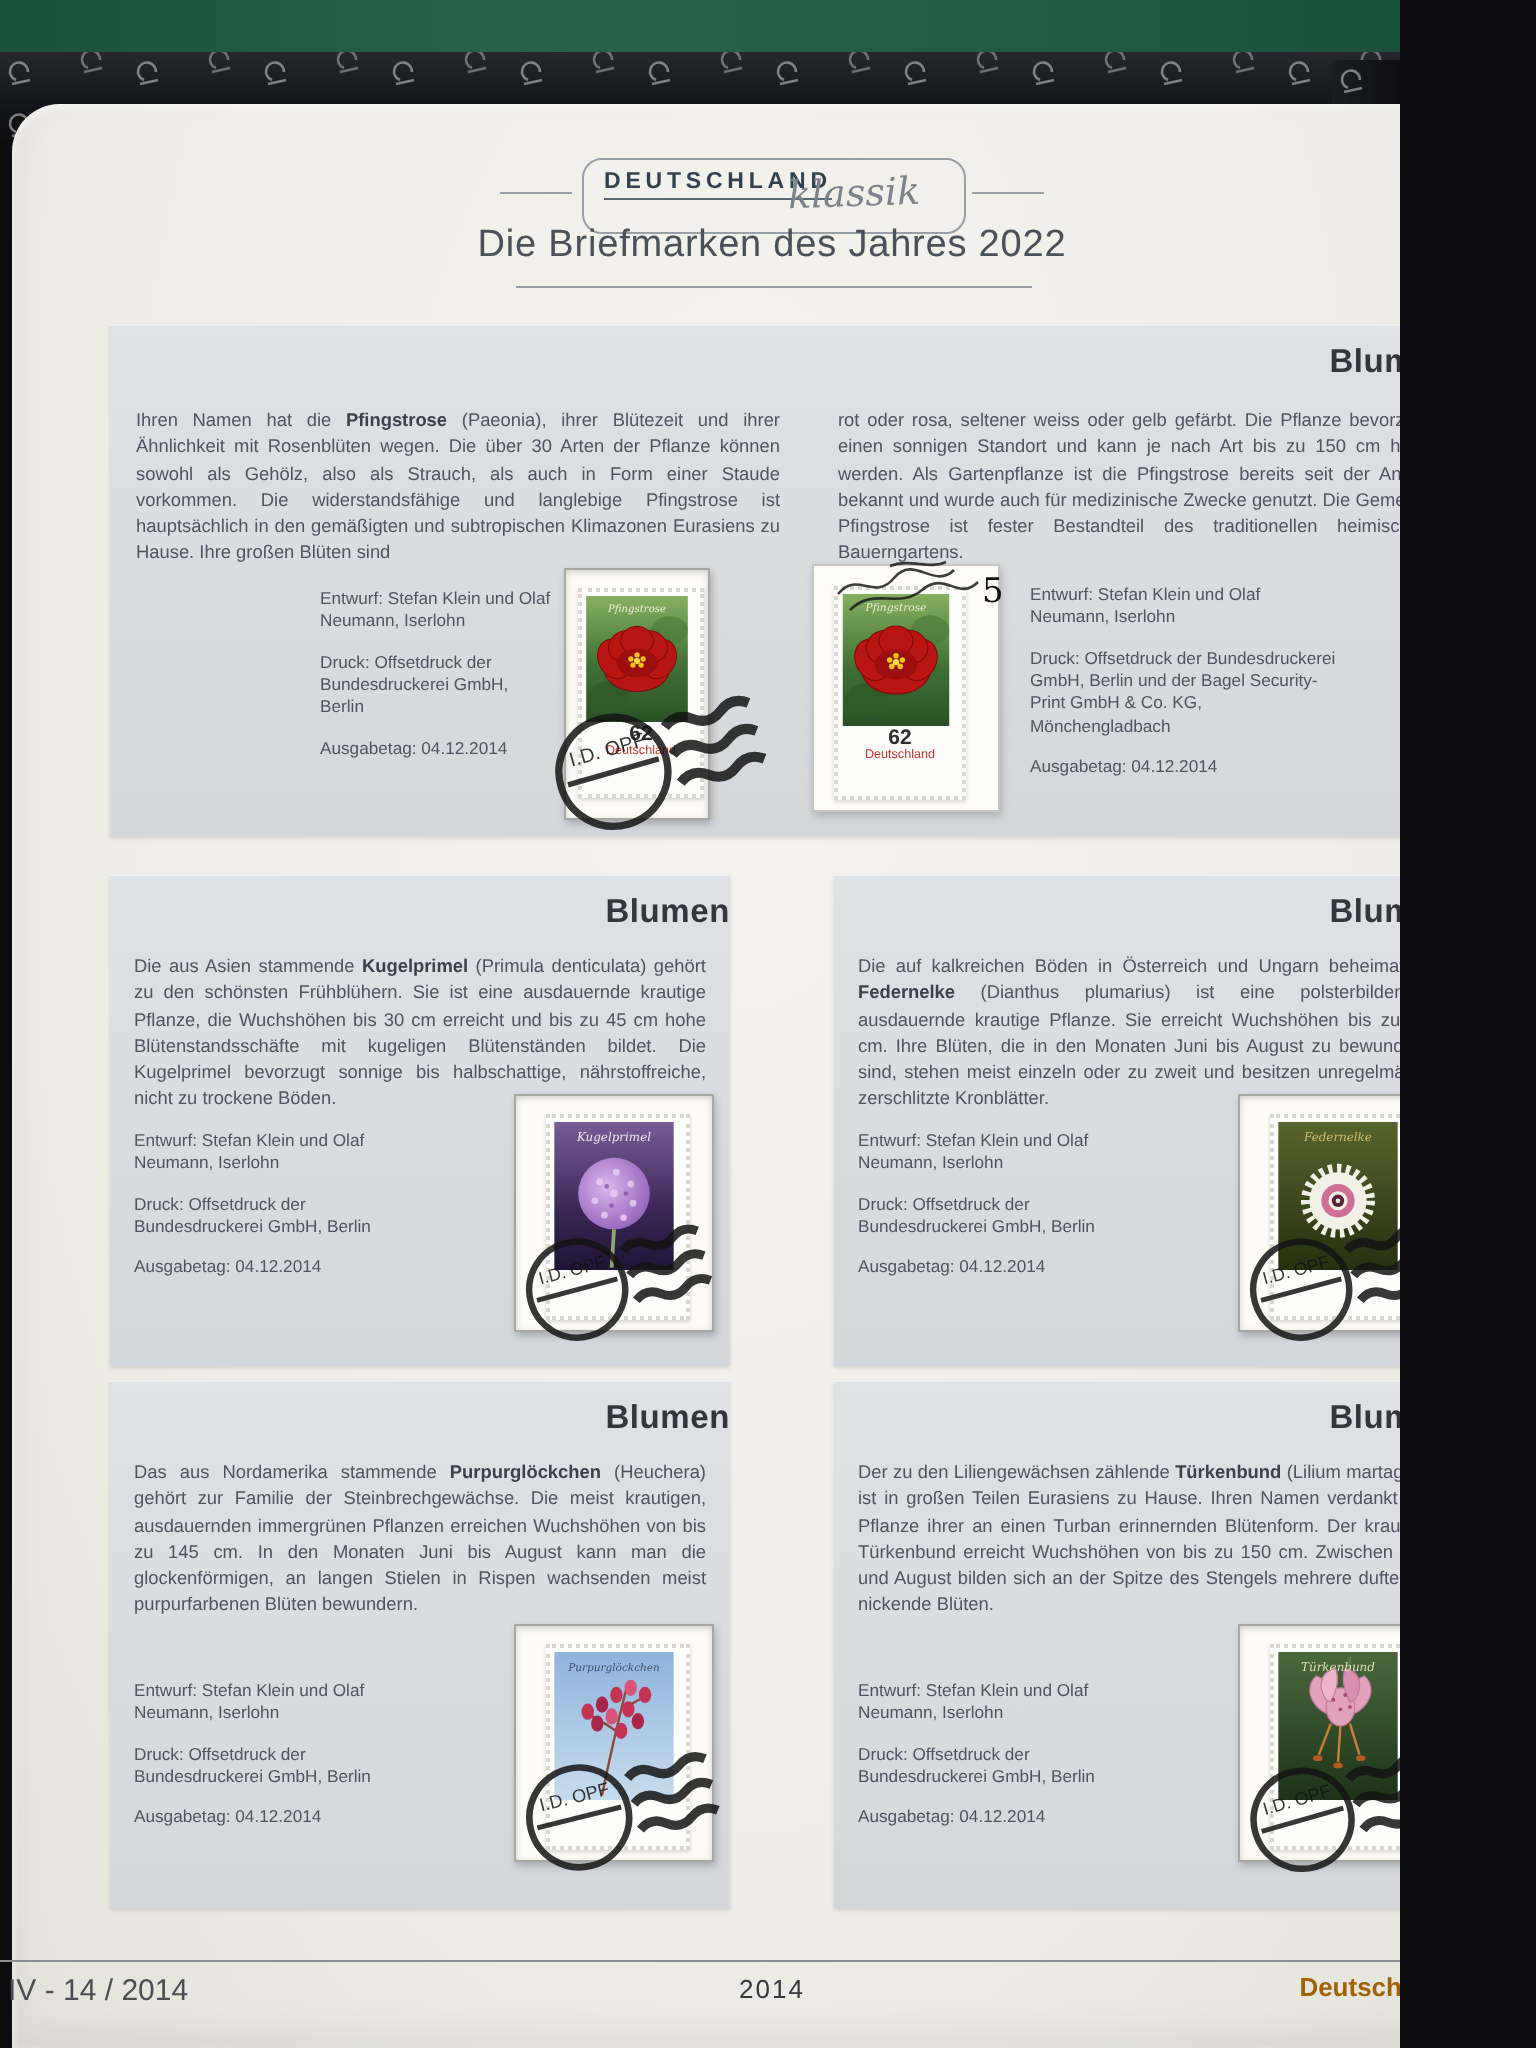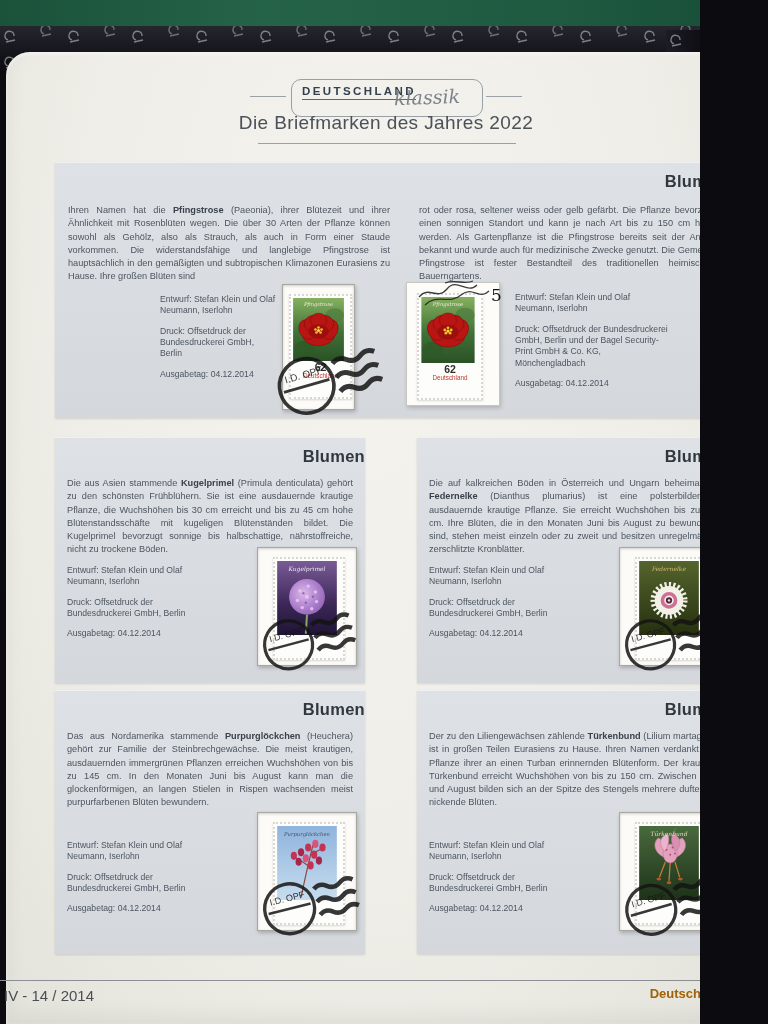--- a/index.html
+++ b/index.html
@@ -403,20 +403,21 @@
             <path d="M70 52 q8 -6 16 0 t16 0 t16 0" stroke-width="5.5"></path>
           </g>
           <text x="36" y="27" text-anchor="middle" font-size="11" fill="#141414" opacity=".85">I.D. OPF</text>
         </svg>
       </div>
     </div>
   </div>
 
   <div class="abs footer-rule"></div>
   <div class="abs edition">IV - 14 / 2014</div>
+  <div class="abs year">2014</div>
   <div class="abs brand">Deutsche Post</div>
   <svg class="abs dp-logo" viewBox="0 0 40 34">
     <circle cx="20" cy="17" r="15" fill="#15171a"></circle>
     <path d="M9 19 c3 6 16 6 19 -1 c1.5 -4 -3 -8 -7 -5.5" stroke="#f2f1ec" stroke-width="2.4" fill="none"></path>
     <circle cx="21.5" cy="12" r="1.6" fill="#f2f1ec"></circle>
   </svg>
 
 </div>
 
 </body></html>

